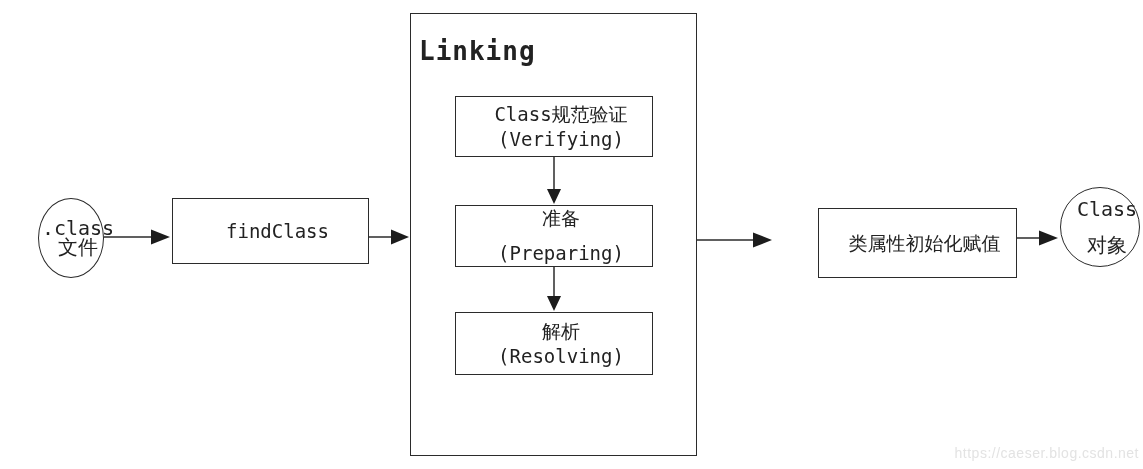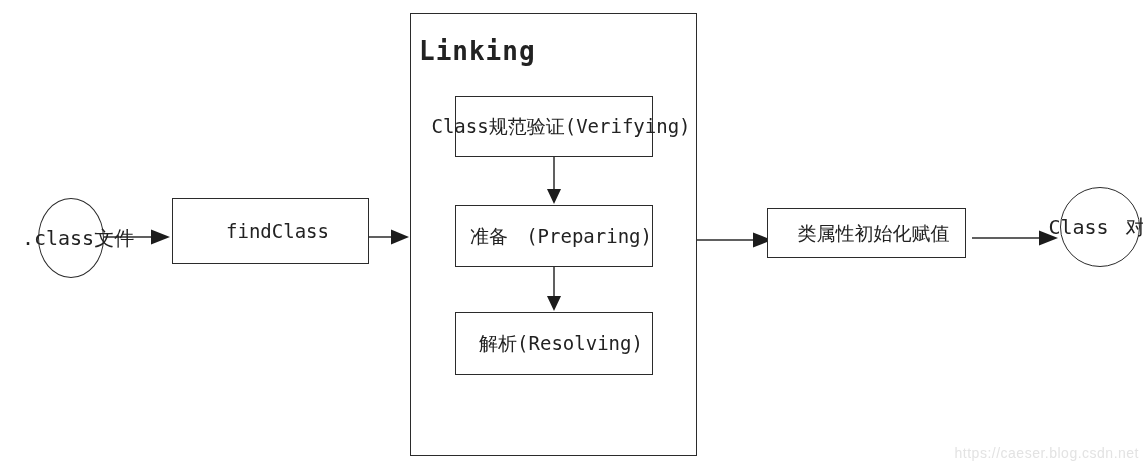--- a/index.html
+++ b/index.html
@@ -23,21 +23,21 @@
     width: 1143px;
     height: 469px;
     pointer-events: none;
   }
   .node {
     position: absolute;
     box-sizing: border-box;
     border: 1.5px solid #2b2b2b;
     background: #ffffff;
     display: flex;
-    flex-direction: row;
+    flex-direction: column;
     align-items: center;
     justify-content: center;
     text-align: center;
     padding-left: 14px;
   }
   .ellipse {
     border-radius: 50%;
   }
   .node .ln {
     line-height: 25px;
@@ -133,21 +133,21 @@
   <div class="node" style="left:455px; top:205px; width:198px; height:62px;justify-content:space-between;">
     <div class="ln box-label">准备</div>
     <div class="ln box-label">(Preparing)</div>
   </div>
 
   <div class="node" style="left:455px; top:312px; width:198px; height:63px;">
     <div class="ln box-label">解析</div>
     <div class="ln box-label">(Resolving)</div>
   </div>
 
-  <div class="node" style="left:767px; top:208px; width:199px; height:50px;">
+  <div class="node" style="left:818px; top:208px; width:199px; height:70px;">
     <div class="ln box-label">类属性初始化赋值</div>
   </div>
 
   <div class="node ellipse small" style="left:1060px; top:187px; width:80px; height:80px;gap:17px;">
     <div class="ln">Class</div>
     <div class="ln">对象</div>
   </div>
 
   <div class="watermark">https://caeser.blog.csdn.net</div>
 

